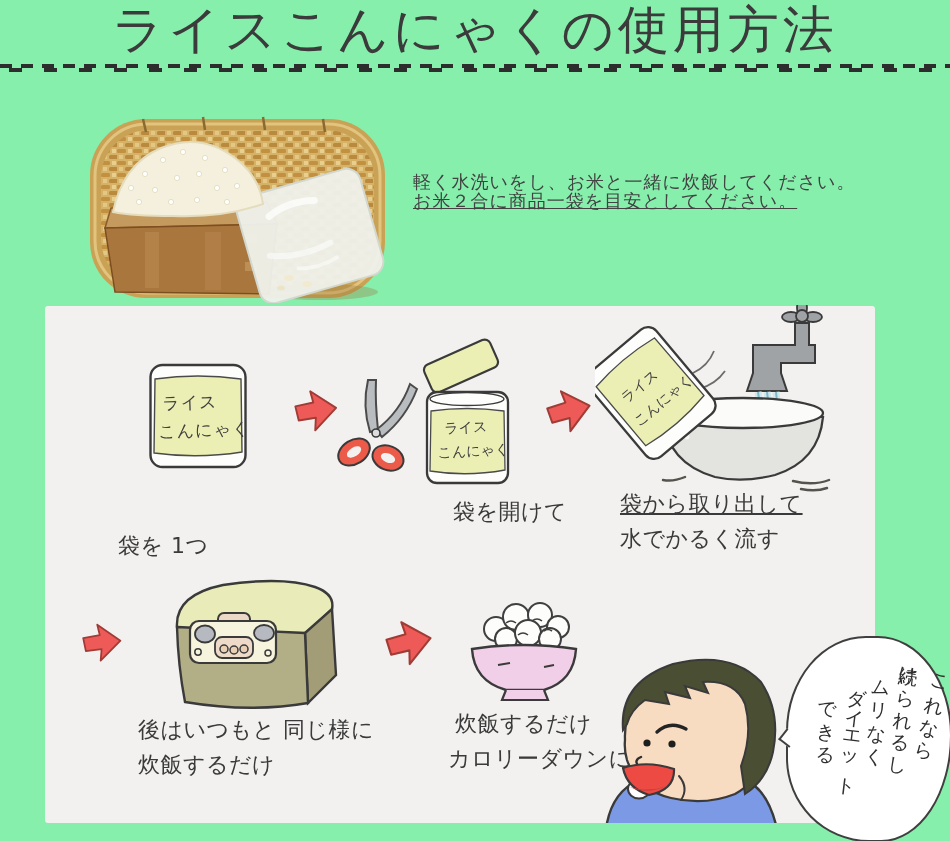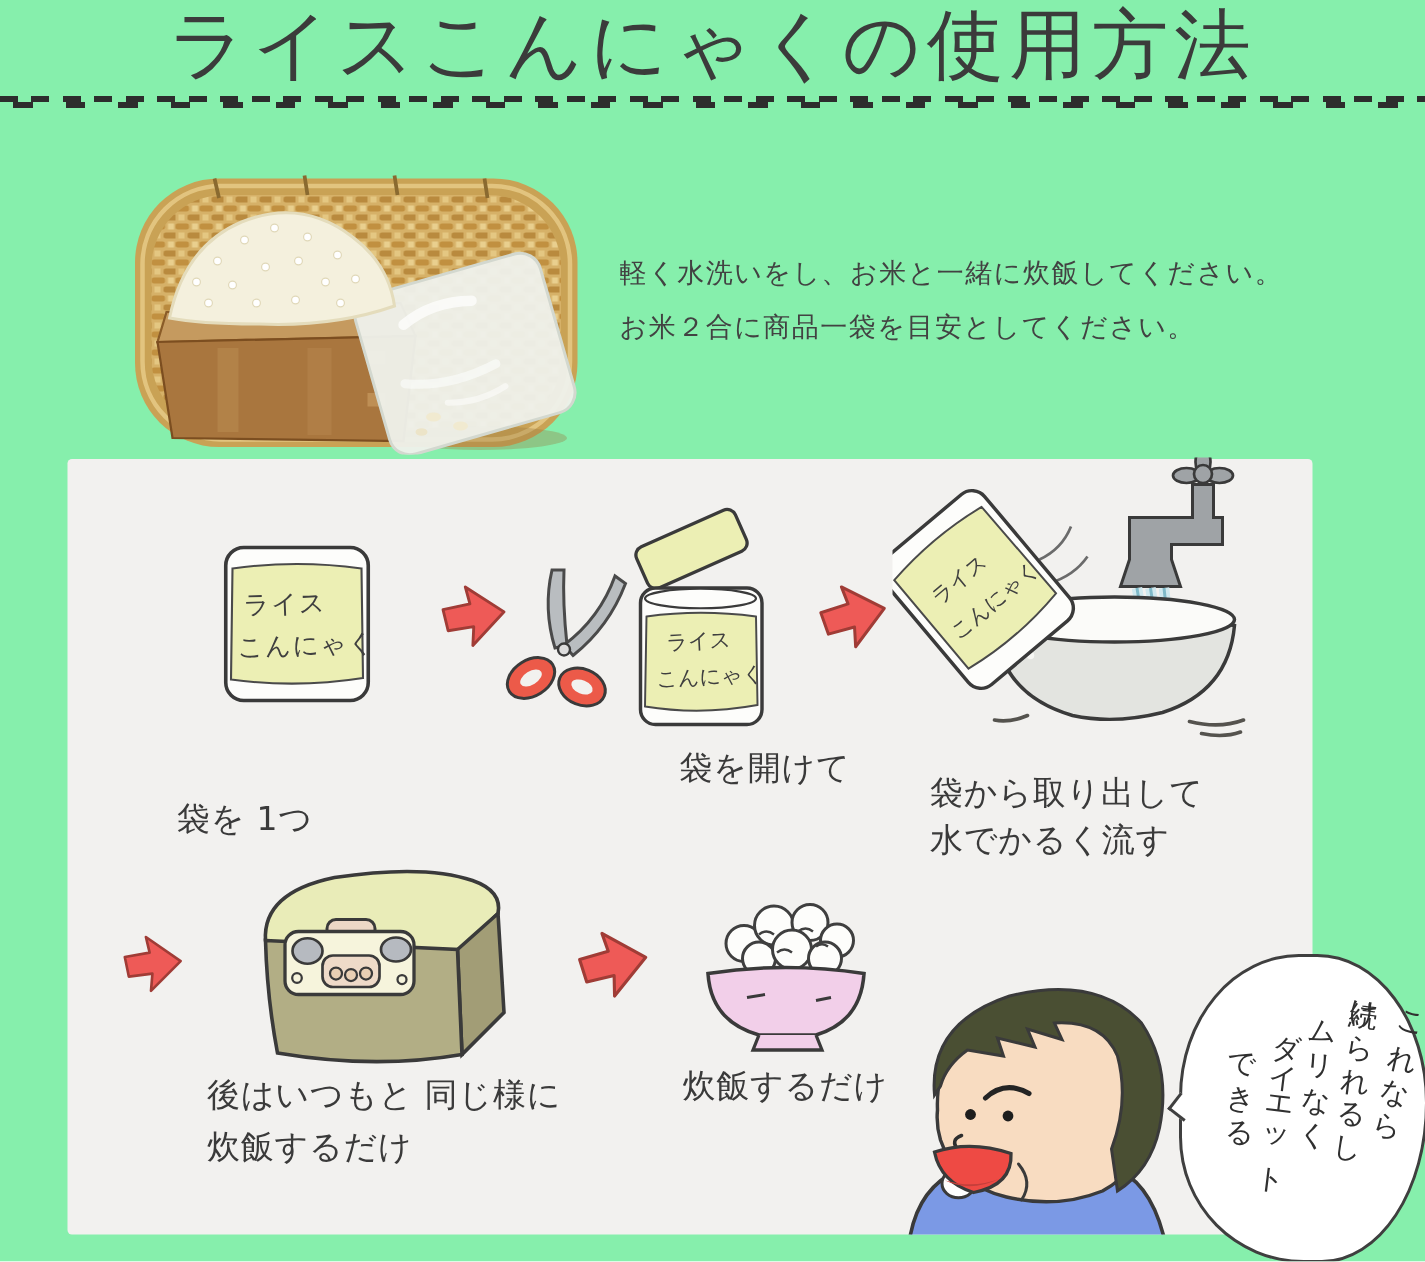--- a/index.html
+++ b/index.html
@@ -100,21 +100,21 @@
           <circle cx="142" cy="90" r="2.6"></circle>
           <circle cx="46" cy="76" r="2.6"></circle>
       </g>
       <ellipse cx="204" cy="166" rx="5" ry="3" fill="#f1ead0"></ellipse>
       <ellipse cx="222" cy="172" rx="5" ry="3" fill="#f1ead0"></ellipse>
       <ellipse cx="196" cy="176" rx="4" ry="2.5" fill="#ece4c8"></ellipse>
     </g>
   </svg>
 
   <div class="abs intro-line" style="top:170px;">軽く水洗いをし、お米と一緒に炊飯してください。</div>
-  <div class="abs intro-line" style="top:206px;">お米２合に商品一袋を目安としてください。</div>
+  <div class="abs intro-line" style="top:189px;text-decoration:underline;">お米２合に商品一袋を目安としてください。</div>
 
   <div id="panel" class="abs"></div>
 
   <svg class="abs" style="left:148px;top:362px;" width="100" height="108" viewBox="0 0 100 108">
     <rect x="2.5" y="3" width="95" height="102" rx="12" fill="#fdfdfb" stroke="#3a3a3a" stroke-width="2.4"></rect>
     <path d="M7,17 Q50,11 93,17 L94,90 Q50,97 6,91 Z" fill="#ecefb4" stroke="#4a4a4a" stroke-width="1.4"></path>
     <g transform="rotate(-2 50 60)">
       <text class="pkg-label" x="15" y="46">ライス</text>
       <text class="pkg-label" x="10" y="74">こんにゃく</text>
     </g>
@@ -179,22 +179,22 @@
       <circle cx="92" cy="132" r="2.5" fill="#fbfbf9" opacity="0.8"></circle>
     </g>
     <path d="M98,68 q15,-7 21,-22 M104,84 q17,-5 26,-18" stroke="#6b6b6b" stroke-width="1.8" fill="none"></path>
     <g transform="translate(56,88) rotate(-40)">
       <rect x="-44" y="-55" width="88" height="110" rx="11" fill="#fdfdfb" stroke="#3a3a3a" stroke-width="2.3"></rect>
       <path d="M-38,-40 Q0,-46 38,-40 L39,36 Q0,43 -38,37 Z" fill="#ecefb4" stroke="#4a4a4a" stroke-width="1.3"></path>
       <text class="pkg-label-s" x="-26" y="-8">ライス</text>
       <text class="pkg-label-s" x="-31" y="18">こんにゃく</text>
     </g>
   </svg>
-  <div class="abs caption" style="left:620px;top:514px;">袋から取り出して</div>
-  <div class="abs caption" style="left:620px;top:524px;margin-top:21px;">水でかるく流す</div>
+  <div class="abs caption" style="left:620px;top:489px;text-decoration:underline;">袋から取り出して</div>
+  <div class="abs caption" style="left:620px;top:524px;">水でかるく流す</div>
 
   <svg class="abs" style="left:80px;top:618px;transform:rotate(-4deg);" width="44" height="48" viewBox="0 0 50 50">
     <path d="M4,19 L23,17 L21,5 L46,25 L22,46 L24,33 L6,34 Z" fill="#ee5a57" stroke="#a03c36" stroke-width="2" stroke-linejoin="round"></path>
   </svg>
 
   <svg class="abs" style="left:165px;top:575px;" width="178" height="140" viewBox="0 0 178 140">
     <path d="M12,52 Q10,20 58,10 Q118,1 150,12 Q170,19 167,34 L140,60 L30,62 Z" fill="#e9ecb8" stroke="#3a3a3a" stroke-width="2.4"></path>
     <path d="M140,58 L167,34 L171,100 L143,128 Z" fill="#a29d76" stroke="#3a3a3a" stroke-width="2.4"></path>
     <path d="M12,52 L140,58 L143,128 Q85,138 20,127 Q13,90 12,52 Z" fill="#b2ae85" stroke="#3a3a3a" stroke-width="2.4"></path>
     <rect x="53" y="38" width="32" height="17" rx="6" fill="#ecd8c6" stroke="#3a3a3a" stroke-width="2"></rect>
@@ -228,20 +228,21 @@
       <circle cx="88" cy="42" r="11"></circle>
     </g>
     <path d="M44,26 q5,-4 10,0 M70,24 q5,-4 10,0 M56,38 q5,-4 10,0 M82,34 q4,-3 8,0" stroke="#3f3f3f" stroke-width="1.6" fill="none"></path>
     <g>
       <path d="M10,52 Q12,84 44,93 L82,93 Q112,84 114,52 Q62,44 10,52 Z" fill="#f2cfe9" stroke="#3a3a3a" stroke-width="2.4"></path>
       <path d="M44,93 L40,103 L86,103 L82,93" fill="#f2cfe9" stroke="#3a3a3a" stroke-width="2.2"></path>
       <path d="M36,68 l12,-2 M82,70 l10,-2" stroke="#3a3a3a" stroke-width="2" fill="none"></path>
     </g>
   </svg>
   <div class="abs caption" style="left:455px;top:709px;">炊飯するだけ</div>
+  <div class="abs caption" style="left:448px;top:744px;">カロリーダウンに</div>
 
   <svg class="abs" style="left:595px;top:648px;" width="200" height="175" viewBox="0 0 200 175">
     <path d="M10,192 Q12,146 44,132 Q95,122 146,130 Q176,140 184,192 Z" fill="#7b99e5" stroke="#3a3a3a" stroke-width="2.4"></path>
     <ellipse cx="44" cy="141" rx="11" ry="9.5" fill="#fefefe" stroke="#3a3a3a" stroke-width="2"></ellipse>
     <path d="M30,92 Q28,44 74,24 Q120,8 156,36 Q180,60 172,100 Q166,132 140,146 Q110,158 76,150 Q42,142 32,112 Q29,102 30,92 Z" fill="#f8dcc1" stroke="#3a3a3a" stroke-width="2.3"></path>
     <path d="M28,82 Q24,34 78,16 Q136,2 166,34 Q186,64 178,104 Q172,132 150,146 L146,118 Q158,86 150,56 Q140,32 108,34 L113,45 L90,38 L95,50 L70,44 L74,56 L50,52 Q36,62 32,76 Z" fill="#4a4f33" stroke="#3a3a3a" stroke-width="2"></path>
     <circle cx="52" cy="95" r="3.6" fill="#1e1e1e"></circle>
     <circle cx="77" cy="96" r="3.6" fill="#1e1e1e"></circle>
     <path d="M62,84 Q75,72 91,81" stroke="#242424" stroke-width="3.4" fill="none" stroke-linecap="round"></path>
     <path d="M46,109 q-8,3 -2,10" stroke="#2e2e2e" stroke-width="2.4" fill="none" stroke-linecap="round"></path>

